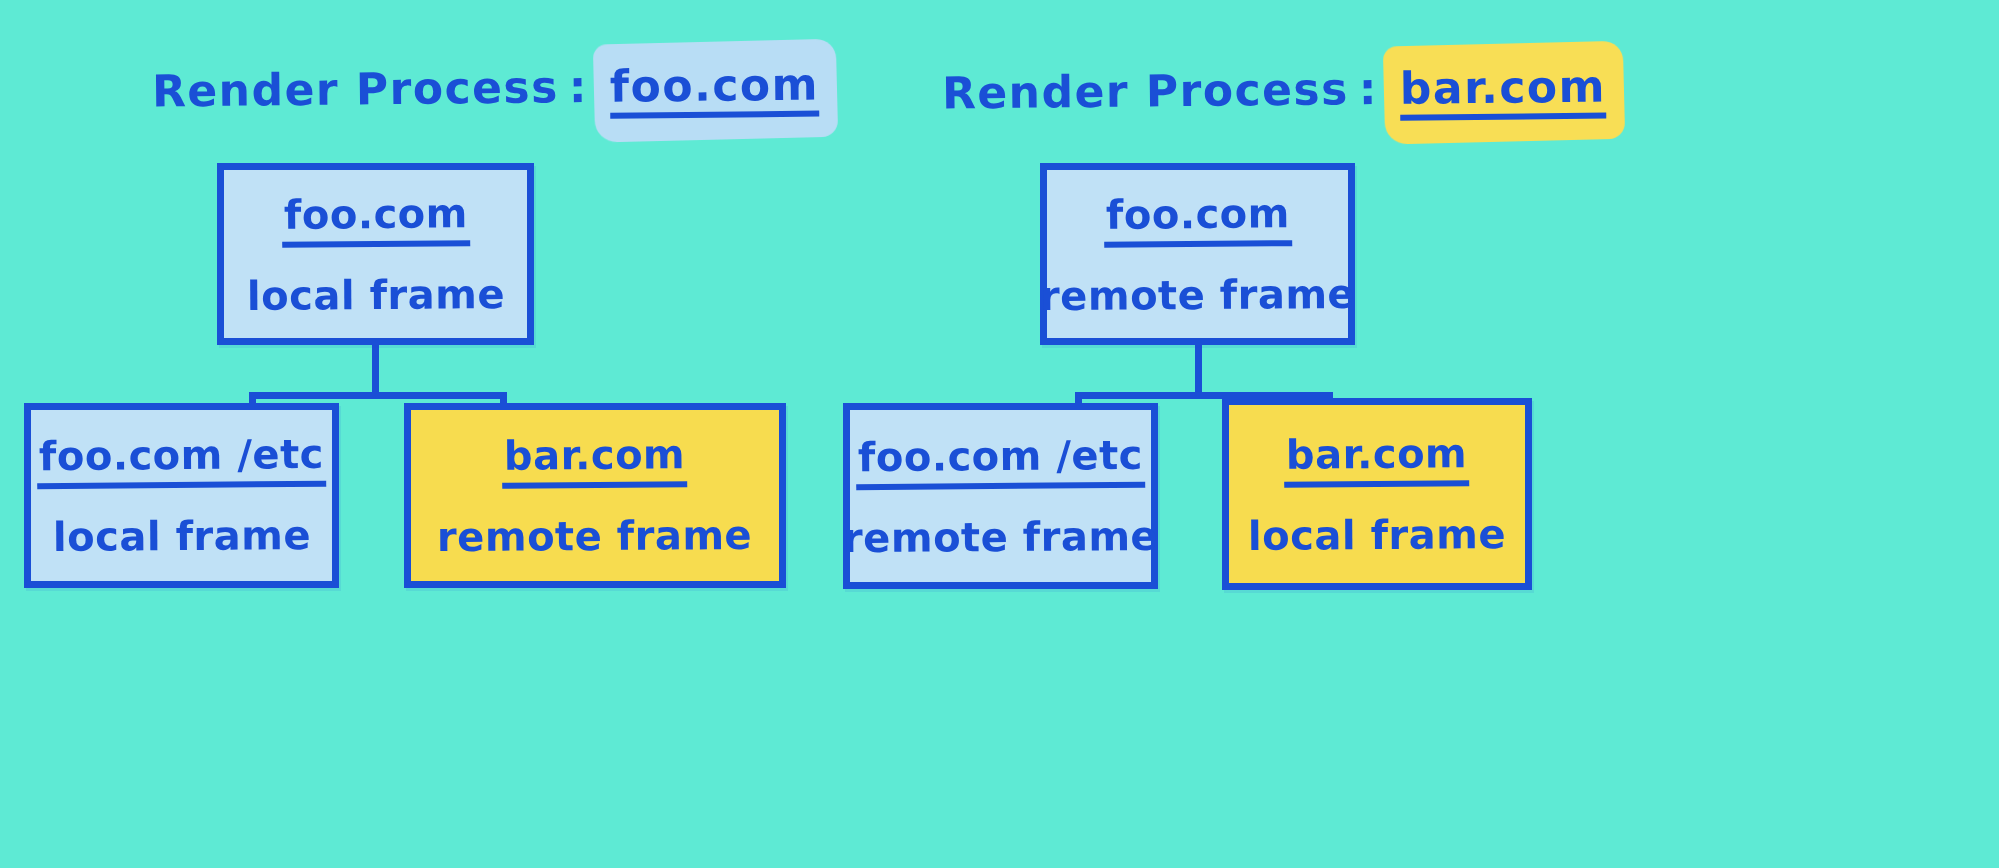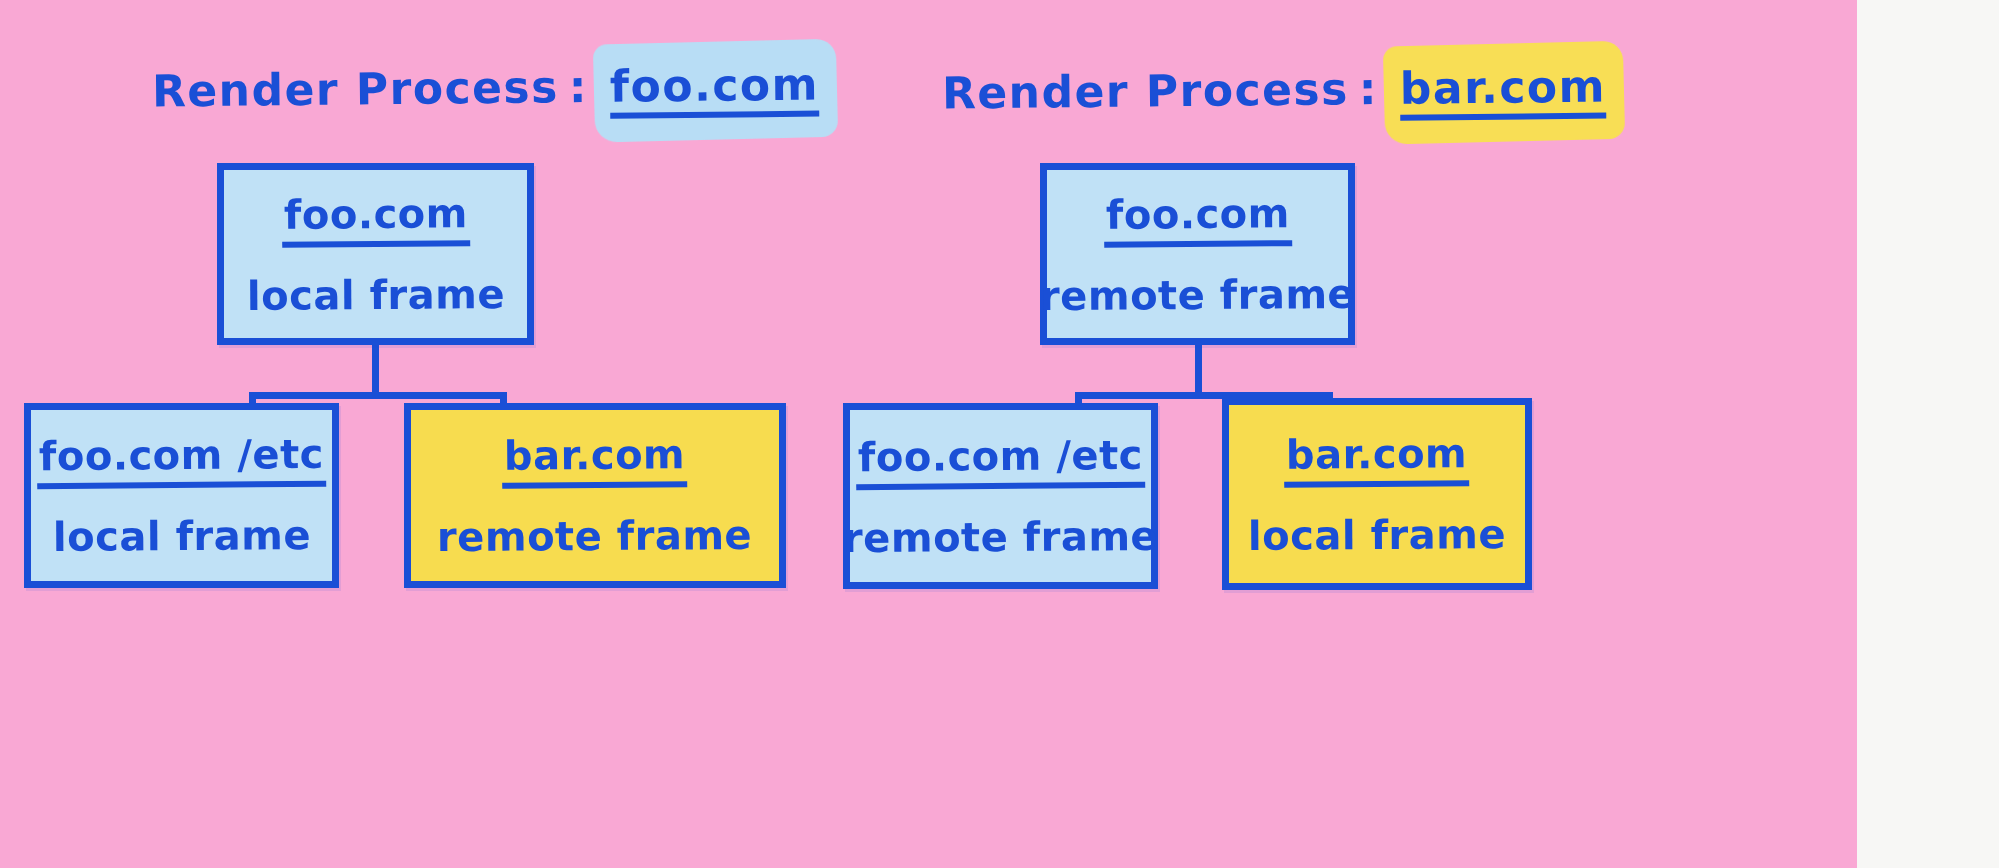--- a/index.html
+++ b/index.html
@@ -11,23 +11,23 @@
   body {
     width: 1999px;
     height: 868px;
     overflow: hidden;
     font-family: "DejaVu Sans", sans-serif;
     position: relative;
   }
 
   #canvas {
     position: relative;
-    width: 1857px;
+    width: 1999px;
     height: 868px;
-    background: #f9a8d4;
+    background: #5eead4;
   }
 
   
   .proc-title {
     position: absolute;
     white-space: nowrap;
     font-family: "DejaVu Sans", sans-serif;
     font-size: 44px;
     font-weight: 700;
     letter-spacing: 1.5px;

